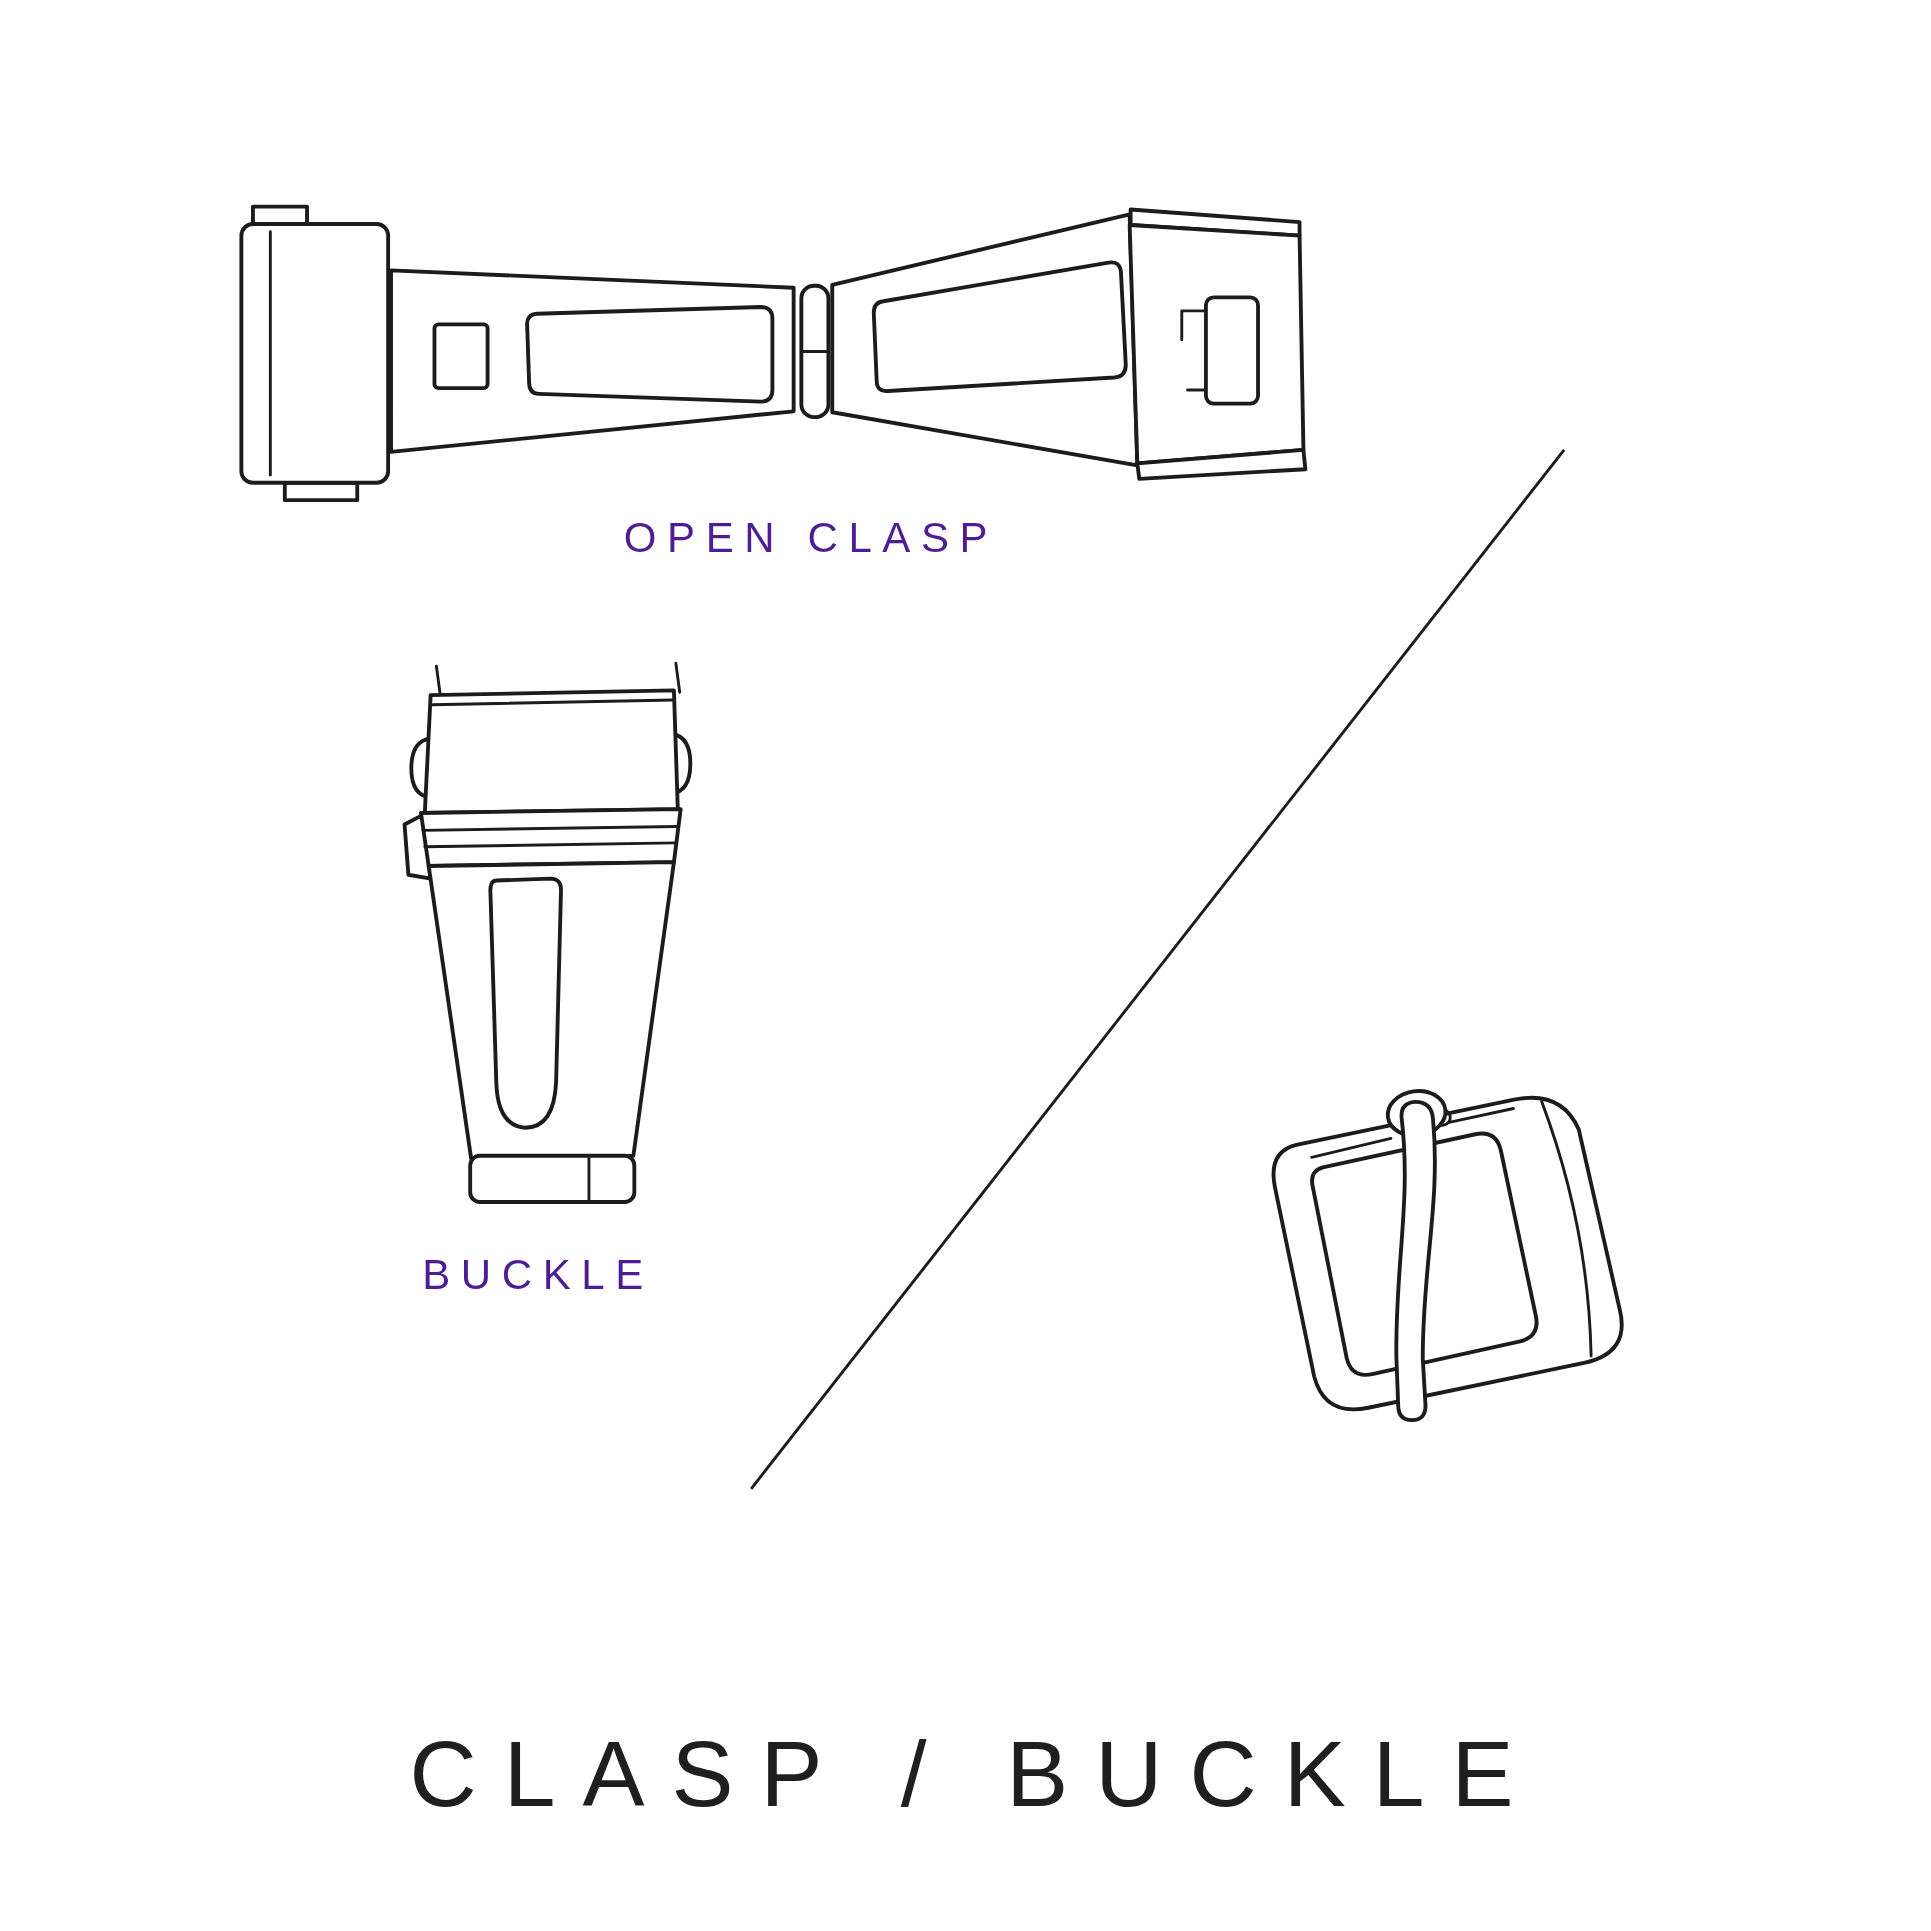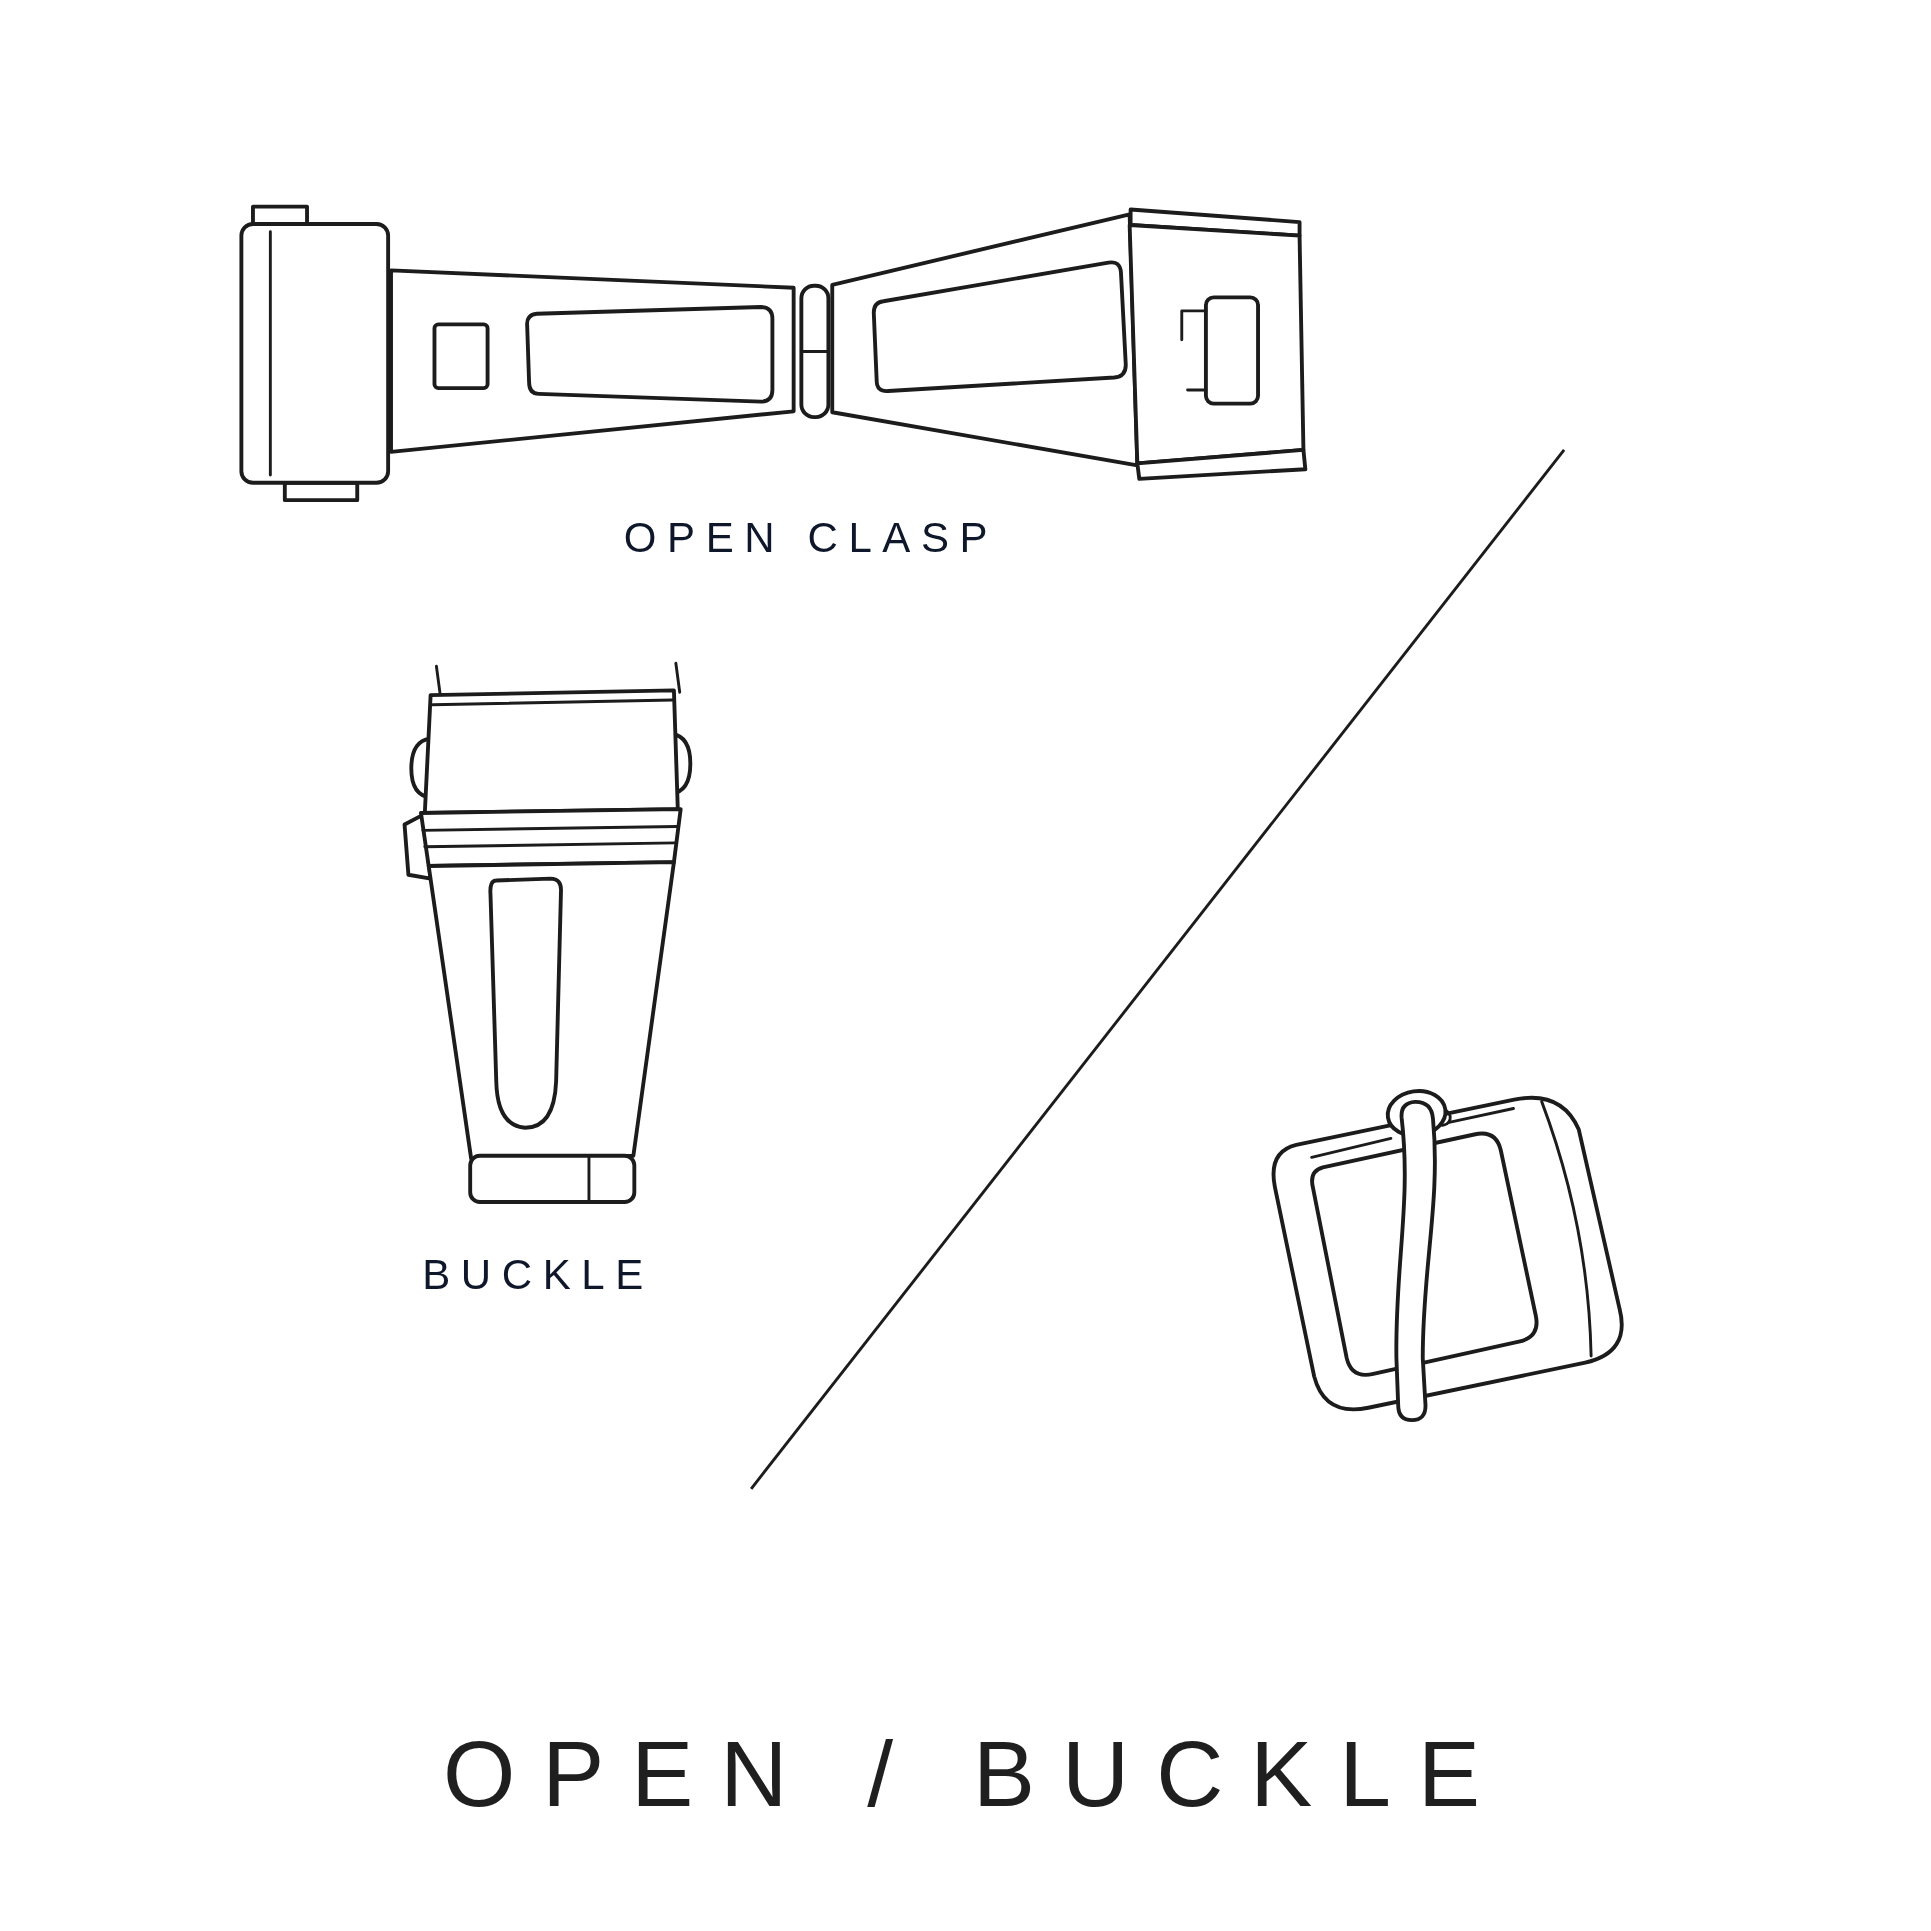--- a/index.html
+++ b/index.html
@@ -18,21 +18,21 @@
   .art {
     position: absolute;
     left: 0;
     top: 0;
     width: 1931px;
     height: 1931px;
   }
   .fig-label {
     position: absolute;
     transform: translateX(-50%);
-    color: #0f172a;
+    color: #4c1d95;
     font-size: 42px;
     font-weight: 300;
     letter-spacing: 10.6px;
     white-space: nowrap;
   }
   .label-open-clasp { left: 811px; top: 514px; }
   .label-closed     { left: 538px; top: 1251px; }
   .page-title {
     position: absolute;
     left: 975px;
@@ -126,15 +126,15 @@
       <ellipse class="ink" cx="1488" cy="1150" rx="30" ry="23"></ellipse>
 
       <path class="ink" d="M 1472,1152 C 1470,1240 1444,1302 1432,1398 L 1427,1447 Q 1425,1462 1439,1464 Q 1453,1466 1455,1451 L 1459,1402 C 1472,1308 1500,1244 1504,1158 Q 1505,1140 1488,1138 Q 1473,1137 1472,1152 Z"></path>
     </g>
   </svg>
 
   <div class="fig-label label-open-clasp">OPEN CLASP</div>
 
   <div class="fig-label label-closed">BUCKLE</div>
 
-  <div class="page-title">OPEN / BUCKLE</div>
+  <div class="page-title">CLASP / BUCKLE</div>
 </div>
 
 
 </body></html>

